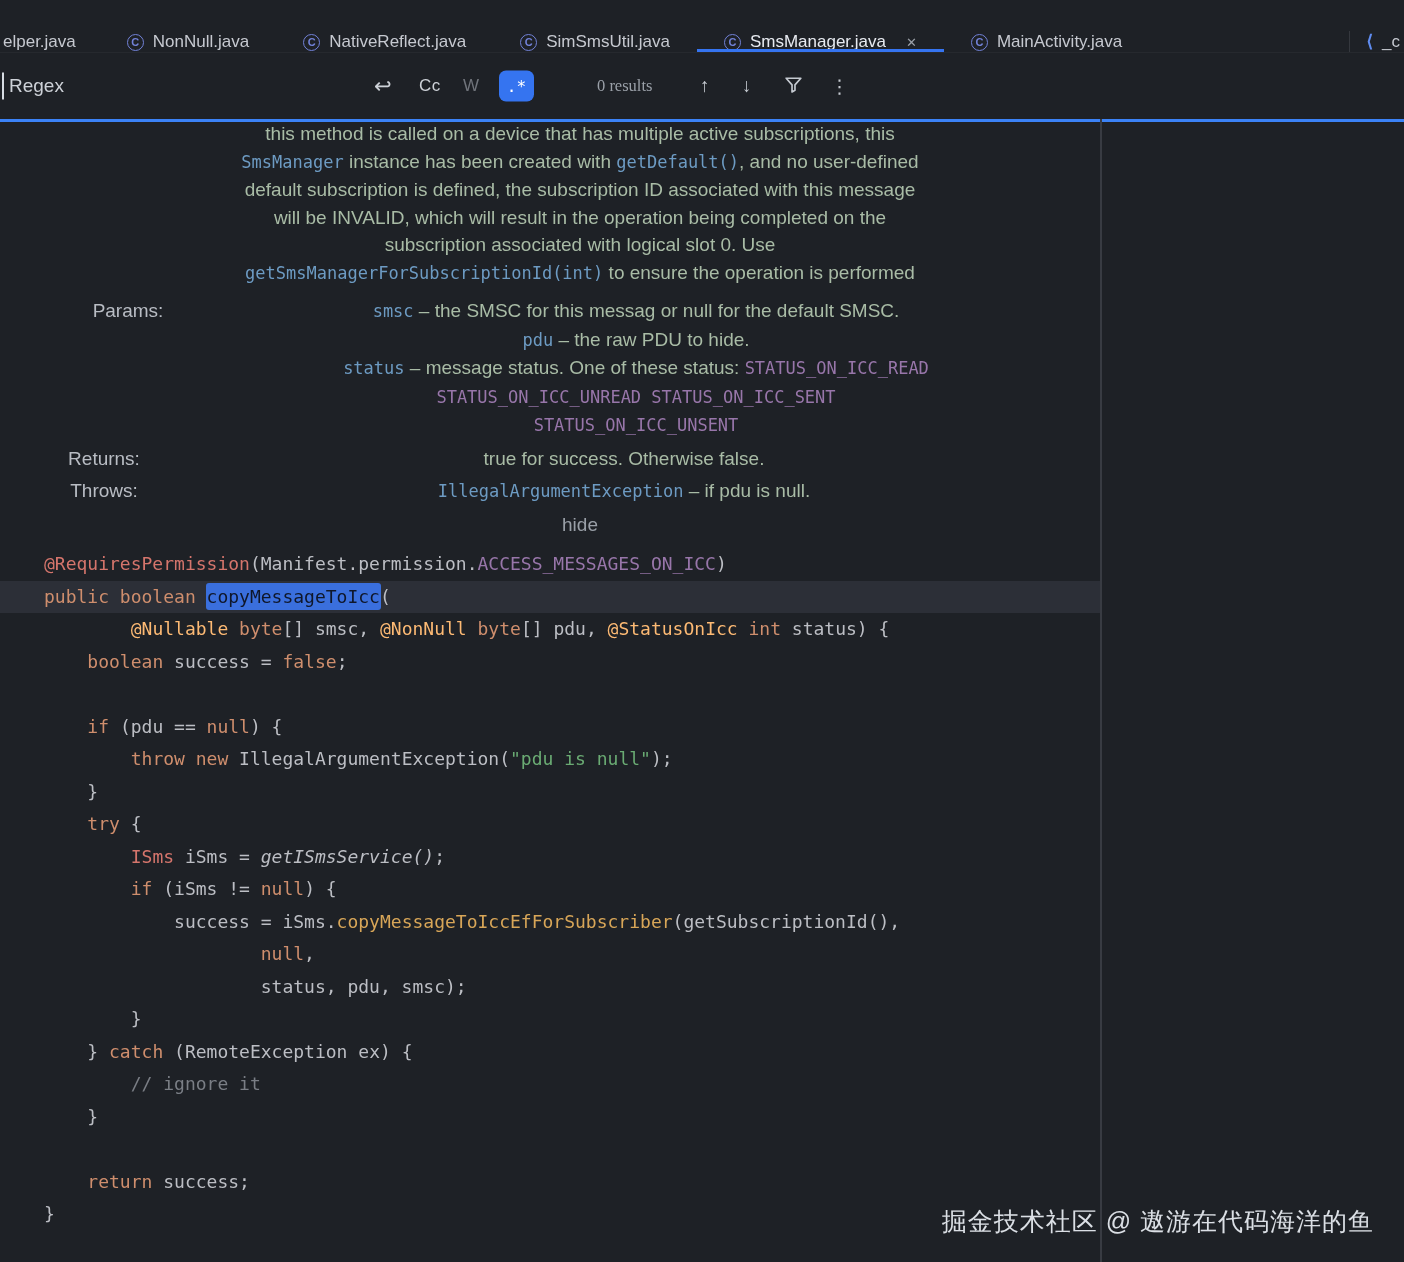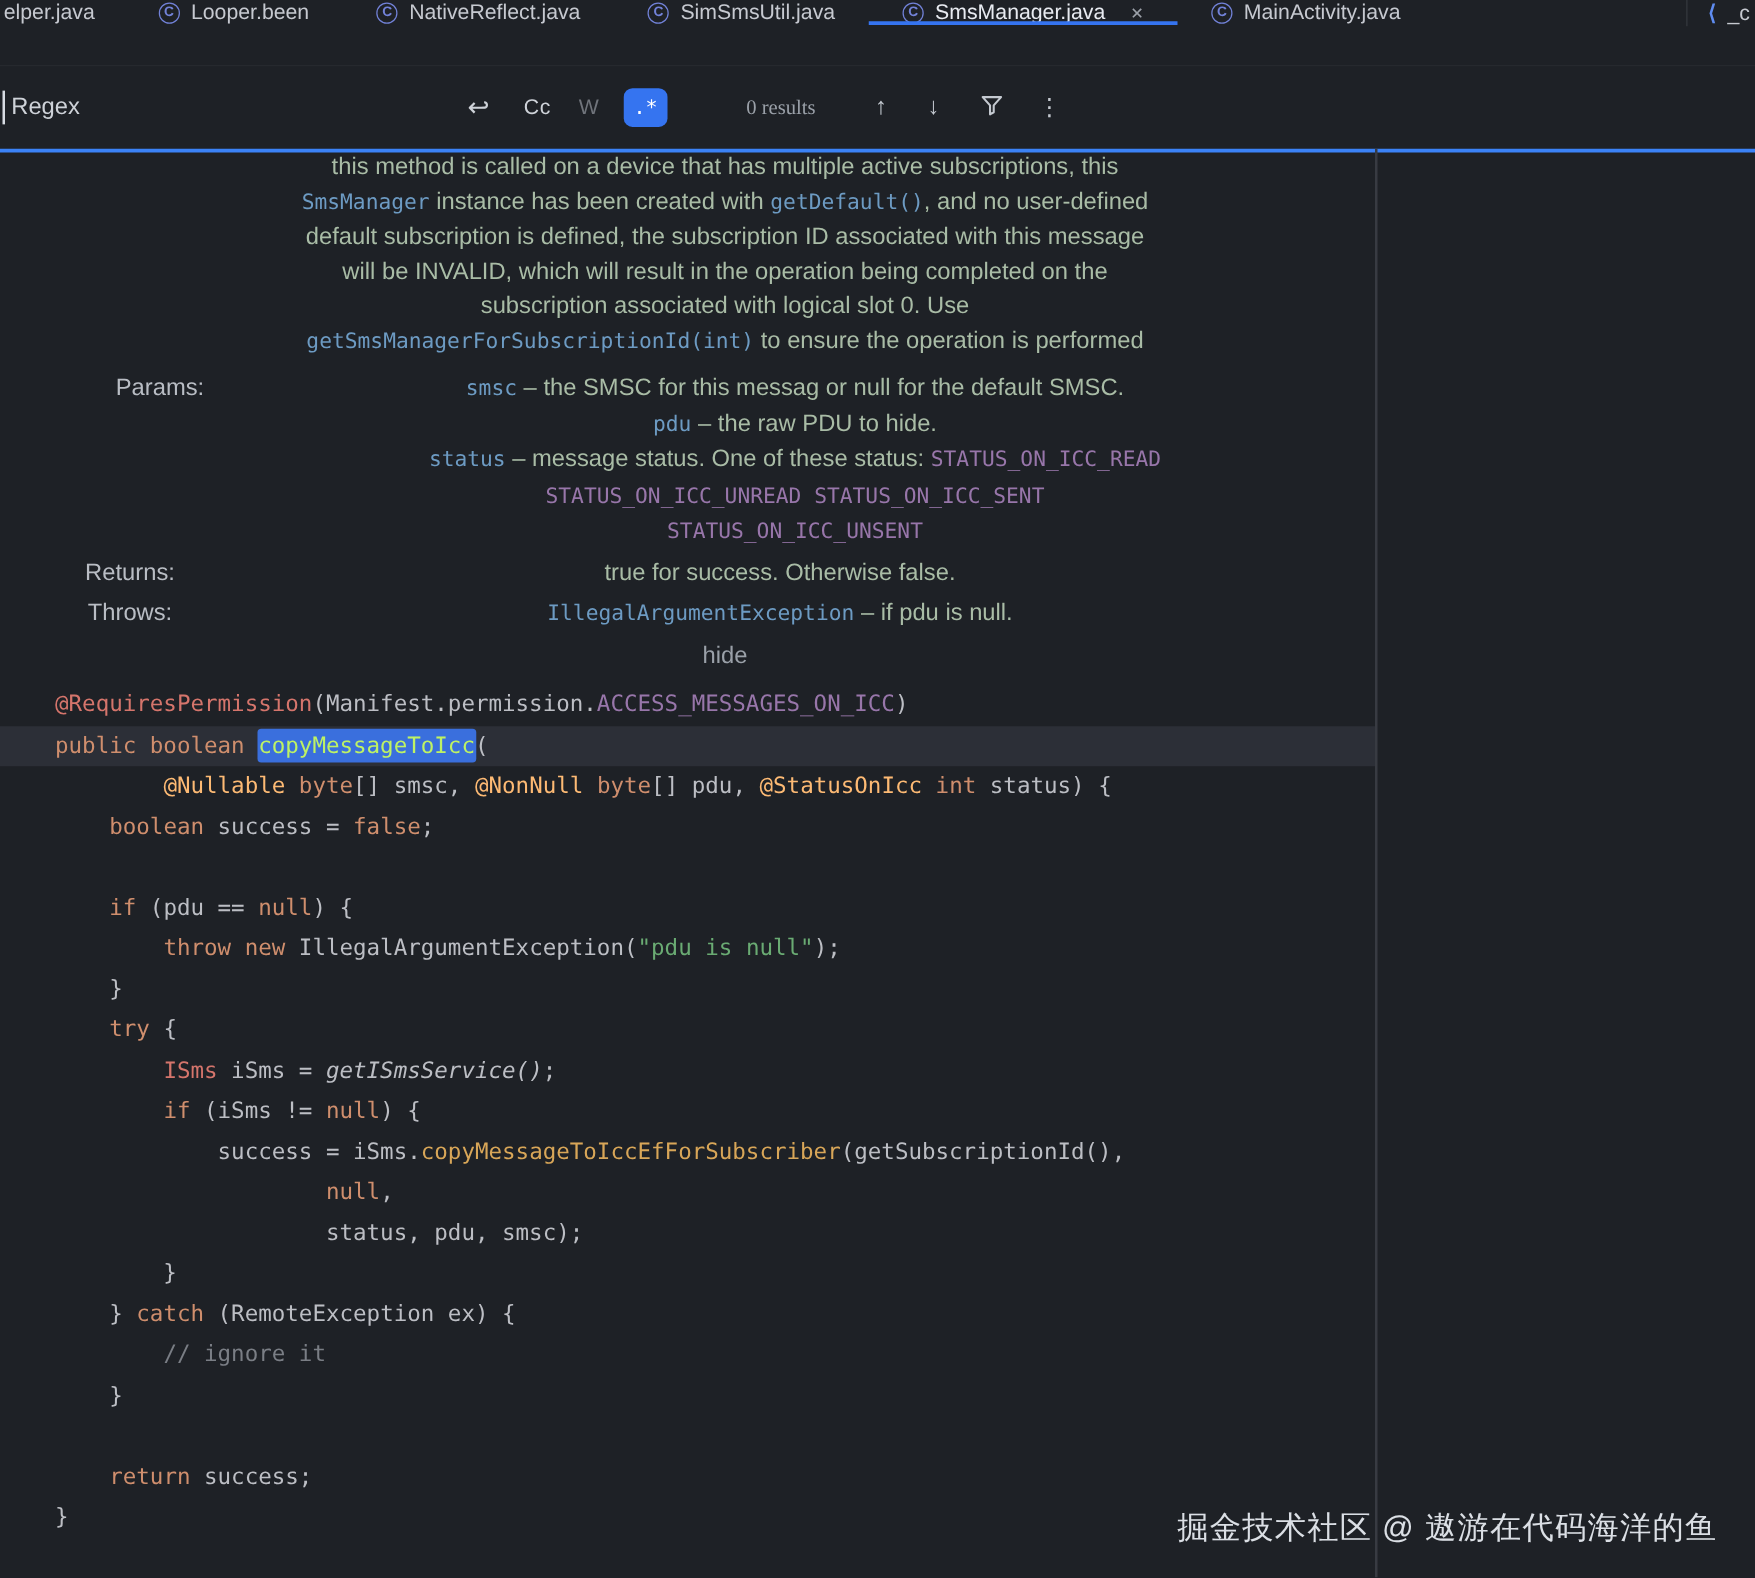--- a/index.html
+++ b/index.html
@@ -2,21 +2,21 @@
 <html><head>
 <meta charset="utf-8">
 <style>
   html,body{margin:0;padding:0;}
   body{
     width:1404px;height:1262px;overflow:hidden;position:relative;
     background:#1e2126;color:#bcbec4;
     font-family:"Liberation Sans",sans-serif;
   }
   
-  .tab-bar{height:52px;display:flex;align-items:flex-start;border-bottom:1px solid #26292e;}
+  .tab-bar{height:52px;display:flex;align-items:flex-end;border-bottom:1px solid #26292e;}
   .tab{display:flex;align-items:center;gap:9px;padding:0 27px;font-size:17px;color:#c6c9d0;
        position:relative;white-space:nowrap;cursor:default;}
   .tab.first{padding-left:3px;padding-right:24px;}
   .tab.active{color:#e8ebf1;}
   .tab.active::after{content:"";position:absolute;left:0;right:0;bottom:0;height:3px;background:#3574f0;}
   .cicon{width:17px;height:17px;box-sizing:border-box;border:1.5px solid #7282d8;border-radius:50%;
          color:#7282d8;font-size:11px;font-weight:700;display:inline-flex;align-items:center;justify-content:center;}
   .ficon{color:#5f8cf0;font-size:17px;font-weight:700;}
   .tclose{margin-left:11px;color:#9ba0a8;font-size:13px;}
   .tab.split{margin-left:auto;border-left:1px solid #35383e;padding:0 4px 0 16px;}
@@ -58,37 +58,37 @@
   .code-line.hl{background:#2c2f37;}
   .tk-plain{color:#bcbec4;}
   .tk-kw{color:#cf8e6d;}
   .tk-str{color:#6aab73;}
   .tk-comment{color:#7a7e85;}
   .tk-ann{color:#fdba74;}
   .tk-annred{color:#d5756c;}
   .tk-const{color:#9876aa;}
   .tk-method{color:#d8a658;text-align:center;}
   .tk-smethod{color:#bcbec4;font-style:italic;}
-  .tk-sel{background:#3a6fdd;color:#bef264;border-radius:3px;padding:3px 1px;margin:0 -1px;}
+  .tk-sel{background:#3a6fdd;color:#0f172a;border-radius:3px;padding:3px 1px;margin:0 -1px;}
   
   .watermark{position:absolute;right:30px;bottom:24px;font-size:25px;letter-spacing:1px;
              color:rgba(236,240,245,.92);font-family:"Liberation Sans",sans-serif;}
 </style>
 </head>
 <body>
 
 <div class="app">
 
   <div class="tab-bar">
       <div class="tab first">
         <span class="tlabel">elper.java</span>
       </div>
       <div class="tab">
         <span class="cicon">C</span>
-        <span class="tlabel">Looper.been</span>
+        <span class="tlabel">NonNull.java</span>
       </div>
       <div class="tab">
         <span class="cicon">C</span>
         <span class="tlabel">NativeReflect.java</span>
       </div>
       <div class="tab">
         <span class="cicon">C</span>
         <span class="tlabel">SimSmsUtil.java</span>
       </div>
       <div class="tab active">

